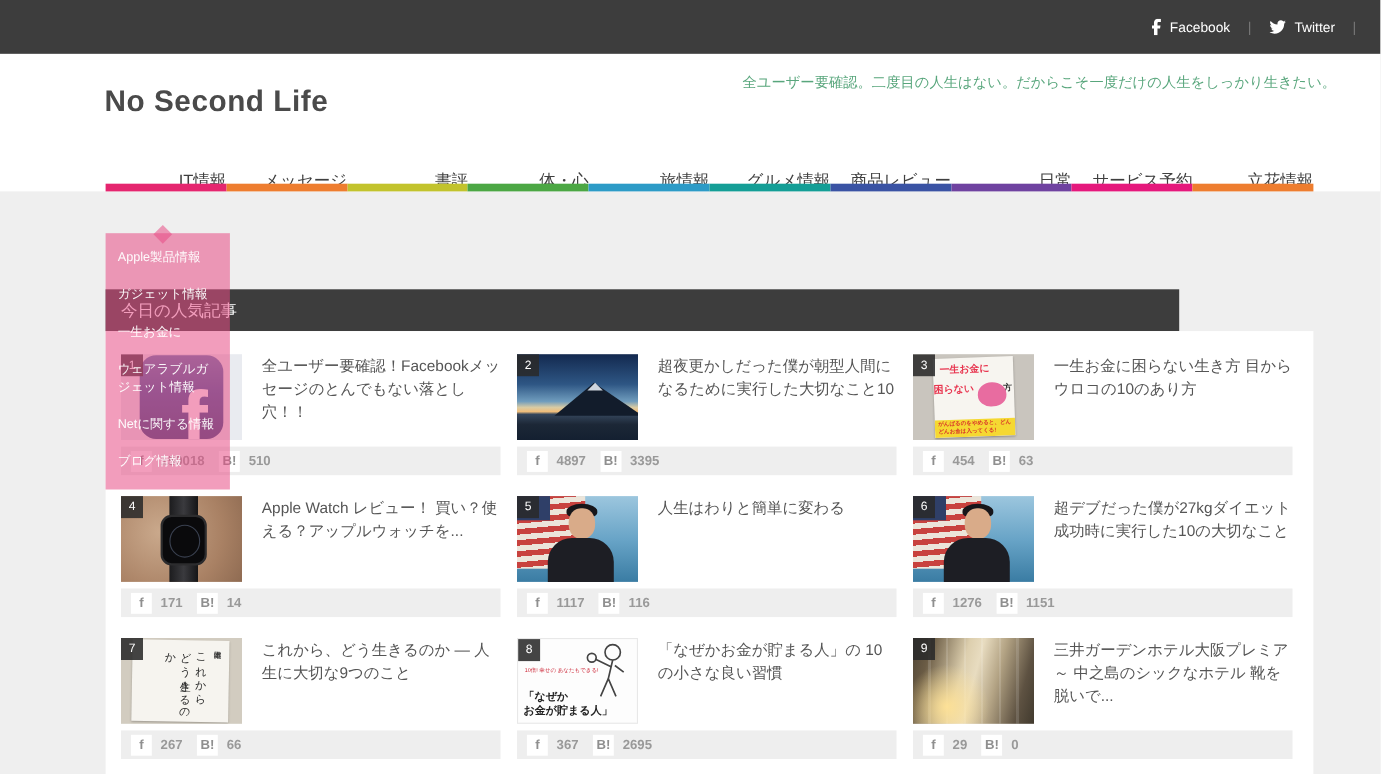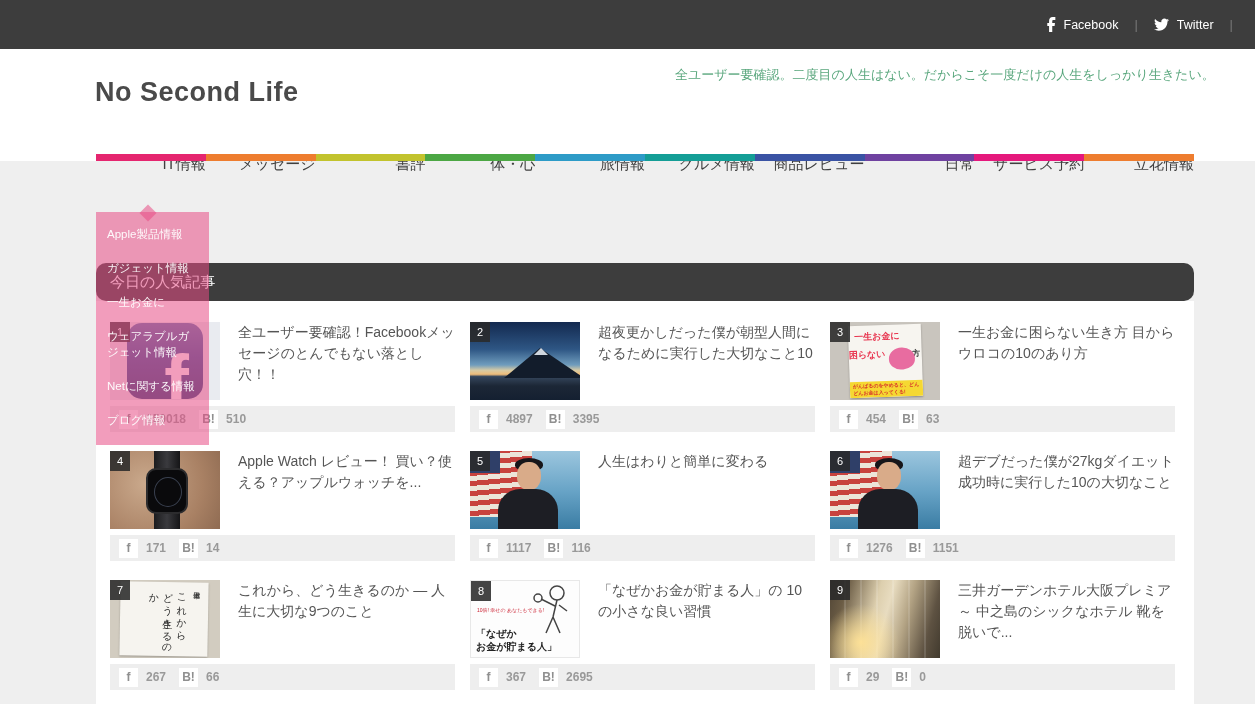--- a/index.html
+++ b/index.html
@@ -7,37 +7,37 @@
        font-family:"Liberation Sans",sans-serif;-webkit-font-smoothing:antialiased;}
 
   
   .topbar{position:absolute;top:0;left:0;width:100%;height:49px;background:#3d3d3d;
           display:flex;align-items:center;justify-content:flex-end;box-sizing:border-box;padding-right:6px;}
   .social{display:flex;align-items:center;gap:8px;color:#fff;font-size:12.5px;cursor:pointer;}
   .social svg{display:block;}
   .topbar .sep{color:#777;margin:0 16px;font-size:13px;}
 
   
-  .header-band{position:absolute;top:49px;left:0;width:100%;height:112px;background:#fff;}
+  .header-band{position:absolute;top:49px;left:0;width:100%;height:125px;background:#fff;}
   .site-title{position:absolute;left:95px;top:28px;font-size:27px;font-weight:700;color:#4a4a4a;letter-spacing:.5px;cursor:pointer;}
   .tagline{position:absolute;left:675px;top:15px;font-size:13px;line-height:22px;}
 
   .nav{position:absolute;left:96px;top:100px;width:1098px;display:flex;}
   .nav-item{flex:1;text-align:right;font-size:15px;color:#3f3f3f;padding:6px 0;cursor:pointer;white-space:nowrap;}
   .rainbow{position:absolute;left:96px;bottom:0;width:1098px;height:7px;display:flex;}
   .rainbow div{flex:1;height:100%;}
 
   
   .dropdown{position:absolute;left:96px;top:212px;width:113px;z-index:6;padding:5px 0 8px;box-sizing:border-box;}
   .dropdown-arrow{position:absolute;top:-5px;left:46px;width:12px;height:12px;transform:rotate(45deg);}
   .dropdown-item{padding:9px 11px;color:rgba(255,255,255,.95);font-size:11.5px;line-height:16px;cursor:pointer;}
 
   
-  .section-header{position:absolute;left:96px;top:263px;width:1098px;height:38px;background:#3d3d3d;
-                  display:flex;align-items:center;box-sizing:border-box;padding-left:14px;border-radius:10px;}
+  .section-header{position:absolute;left:96px;top:263px;width:976px;height:38px;background:#3d3d3d;
+                  display:flex;align-items:center;box-sizing:border-box;padding-left:14px;}
   .section-title{color:#fff;font-size:15px;}
 
   .articles{position:absolute;left:96px;top:301px;width:1098px;height:403px;background:#fff;box-sizing:border-box;
             padding:21px 19px 0 14px;display:grid;grid-template-columns:1fr 1fr 1fr;column-gap:15px;row-gap:19px;align-content:start;}
   .card-main{display:flex;min-height:78px;}
   .thumb{width:110px;height:78px;flex:0 0 110px;position:relative;overflow:hidden;cursor:pointer;background:#ddd;}
   .rank{position:absolute;top:0;left:0;width:20px;height:20px;background:rgba(42,42,42,.88);color:#fff;font-size:11px;
         display:flex;align-items:center;justify-content:center;z-index:3;}
   .a-title{margin-left:18px;font-size:14px;line-height:21px;color:#555;cursor:pointer;}
   .sharebar{margin-top:6px;height:26px;background:#eee;display:flex;align-items:center;box-sizing:border-box;padding:0 9px;}

